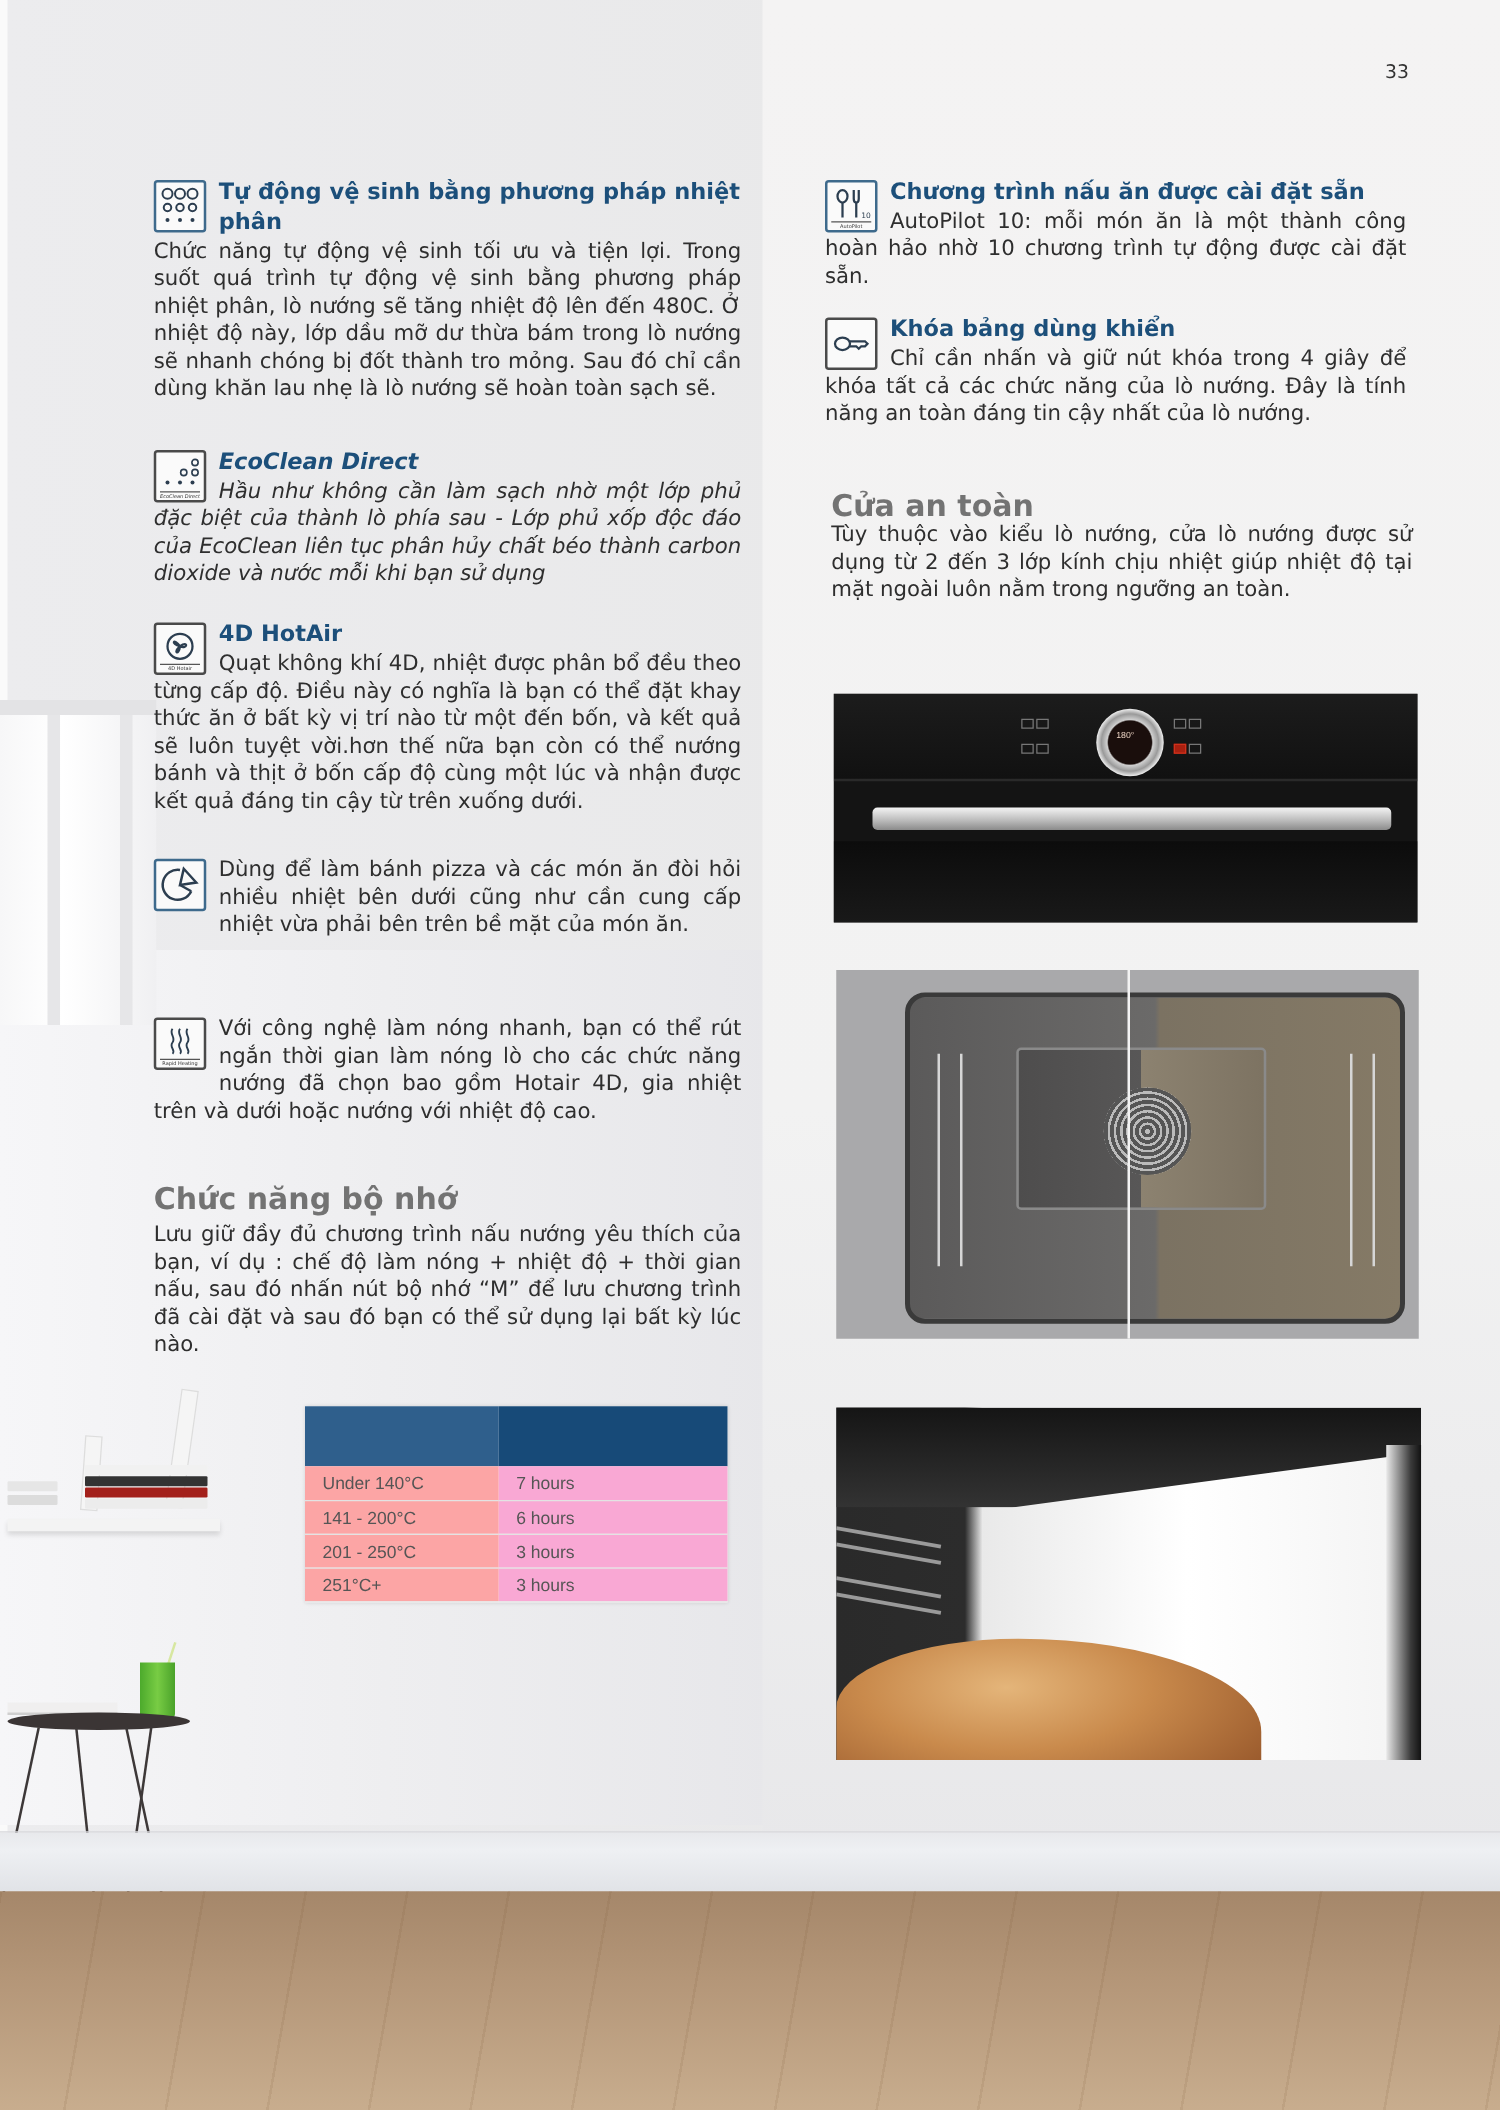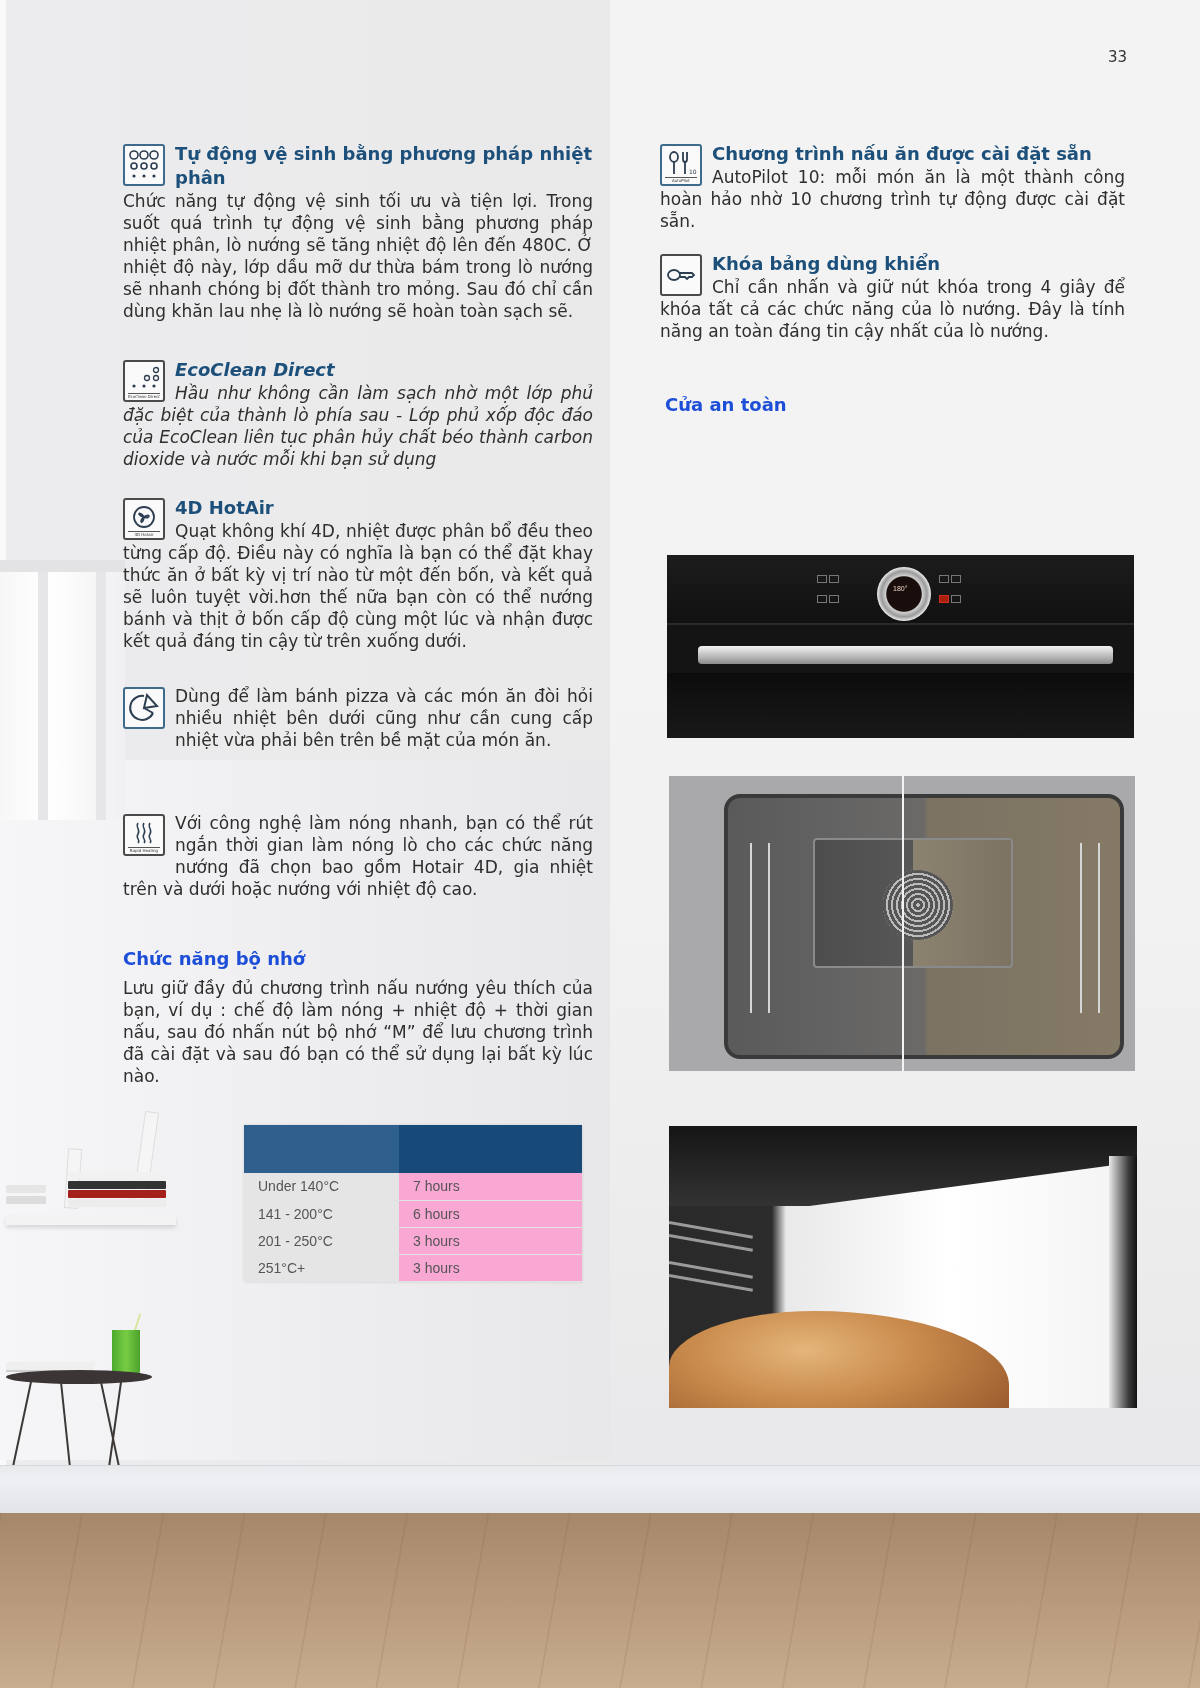--- a/index.html
+++ b/index.html
@@ -50,31 +50,31 @@
   .feature .icon-box {
     float:left; width:42px; height:42px; margin:2px 10px 2px 0;
     border:2px solid #4a4a4a; border-radius:3px; background:#fafafa;
     display:flex; align-items:center; justify-content:center; position:relative;
   }
   .feature .icon-box.blue { border-color:#3e6a8c; }
   .feature .title {
     display:block; font-weight:bold; color:#1c4f7a; font-size:18px; line-height:24px;
   }
   .feature .body { text-align:justify; }
-  .plain-title { font-weight:bold; color:#1d4ed8; font-size:18px; line-height:24px; margin-bottom:6px; }
+  .plain-title { font-weight:bold; color:#737373; font-size:24px; line-height:24px; margin-bottom:6px; }
 
   .icon-label { position:absolute; bottom:1px; left:0; right:0; text-align:center; font-size:4px; color:#333; line-height:5px; border-top:1px solid #555; margin:0 3px; }
 
   
   .temp-table { position:absolute; left:244px; top:1125px; width:338px; border-collapse:collapse; background:#fff; box-shadow:0 0 3px rgba(0,0,0,0.12); }
   .temp-table th { height:48px; }
   .temp-table th.c1 { background:#2f5f8c; width:155px; }
   .temp-table th.c2 { background:#174a78; }
   .temp-table td { height:27px; font-size:14px; color:#555; padding-left:14px; border-bottom:1px solid #e3e3e3; font-family:"Liberation Sans", sans-serif; }
-  .temp-table td.c1 { background:#e5e5e5; }
+  .temp-table td.c1 { background:#fca5a5; }
   .temp-table td.c2 { background:#f9a8d4; }
 
   
   .img-frame { position:absolute; overflow:hidden; }
   .oven-front { left:667px; top:555px; width:467px; height:183px; background:#141414; }
   .oven-front .panel { position:absolute; left:0; top:0; width:100%; height:70px; background:linear-gradient(180deg,#1c1c1c,#111); border-bottom:2px solid #2a2a2a; }
   .oven-front .dial { position:absolute; left:210px; top:12px; width:54px; height:54px; border-radius:50%; background:radial-gradient(circle,#1a0e0c 45%,#cfcfcf 48%,#9a9a9a 60%,#e9e9e9 70%,#888 100%); }
   .oven-front .dial-text { position:absolute; left:226px; top:30px; font-size:7px; color:#e8d0c0; font-family:"Liberation Sans",sans-serif; }
   .oven-front .btn { position:absolute; width:10px; height:8px; border:1px solid #777; }
   .oven-front .btn.red { border-color:#d0301b; background:#a82010; }
@@ -273,20 +273,21 @@
         <path d="M15 8 L27 8 L29 10 L27 12 L24 12 L22 14 L20 12 L15 12"></path>
       </g>
     </svg>
   </div>
   <span class="title">Khóa bảng dùng khiển</span>
   <div class="body">Chỉ cần nhấn và giữ nút khóa trong 4 giây để khóa tất cả các chức năng của lò nướng. Đây là tính năng an toàn đáng tin cậy nhất của lò nướng.</div>
 </div>
 
 <div class="feature" style="left:665px;top:393px;width:465px;">
   <div class="plain-title" style="margin-bottom:0;">Cửa an toàn</div>
+  <div class="body">Tùy thuộc vào kiểu lò nướng, cửa lò nướng được sử dụng từ 2 đến 3 lớp kính  chịu nhiệt giúp nhiệt độ tại mặt ngoài luôn nằm trong ngưỡng an toàn.</div>
 </div>
 
 <div class="img-frame oven-front">
   <div class="panel">
     <div class="btn" style="left:150px;top:20px;"></div>
     <div class="btn" style="left:162px;top:20px;"></div>
     <div class="btn" style="left:150px;top:40px;"></div>
     <div class="btn" style="left:162px;top:40px;"></div>
     <div class="btn" style="left:272px;top:20px;"></div>
     <div class="btn" style="left:284px;top:20px;"></div>

